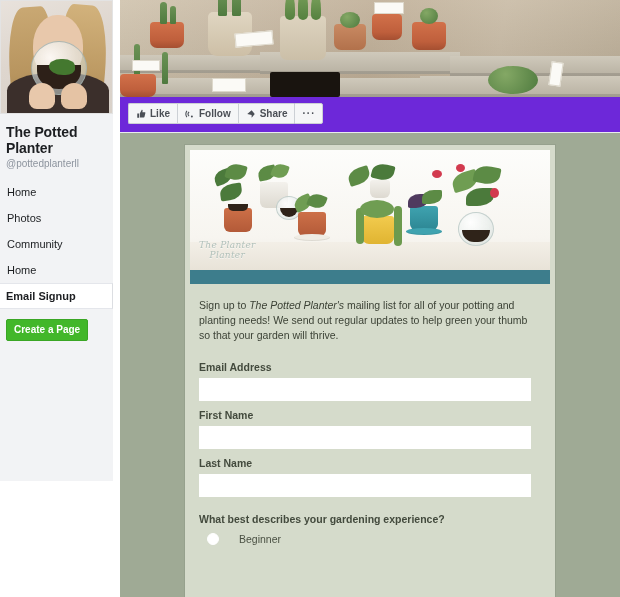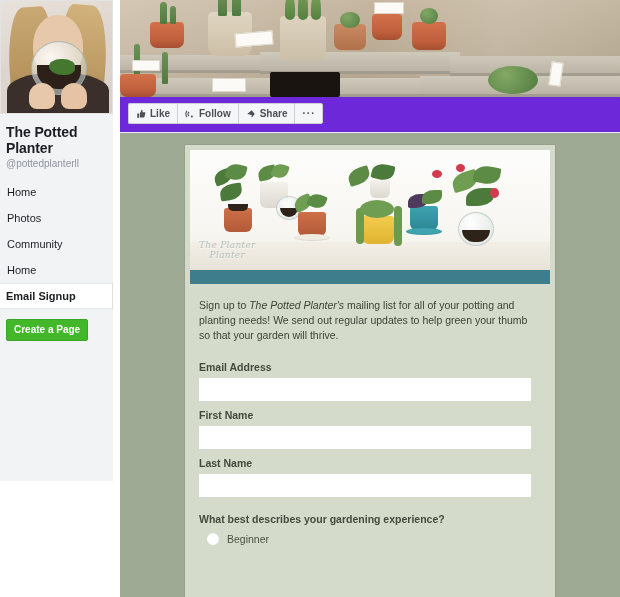--- a/index.html
+++ b/index.html
@@ -170,21 +170,21 @@
   .text-input {
     display: block; width: 100%; height: 23px;
     background: #ffffff; border: 1px solid #ffffff;
     font-family: "Liberation Sans", sans-serif; font-size: 11px;
     color: #333; padding: 0 6px; outline: none;
   }
   .q-label {
     font-size: 10.5px; font-weight: 700; color: #434a3d;
     margin: 16px 0 8px 0;
   }
-  .radio-row { display: flex; align-items: center; gap: 8px; padding-left: 8px; }
+  .radio-row { display: flex; align-items: center; gap: 20px; padding-left: 8px; }
   .radio-dot {
     width: 12px; height: 12px; border-radius: 50%;
     background: #ffffff; border: 1px solid #ffffff; flex: 0 0 auto;
     cursor: pointer;
   }
   .radio-label { font-size: 10.5px; color: #4a5043; }
 </style>
 </head>
 <body>
 

